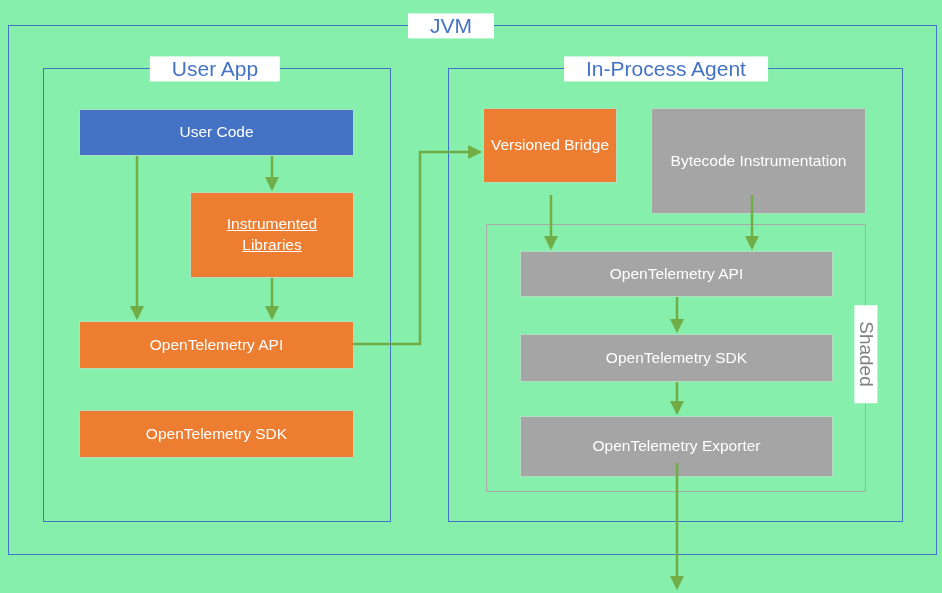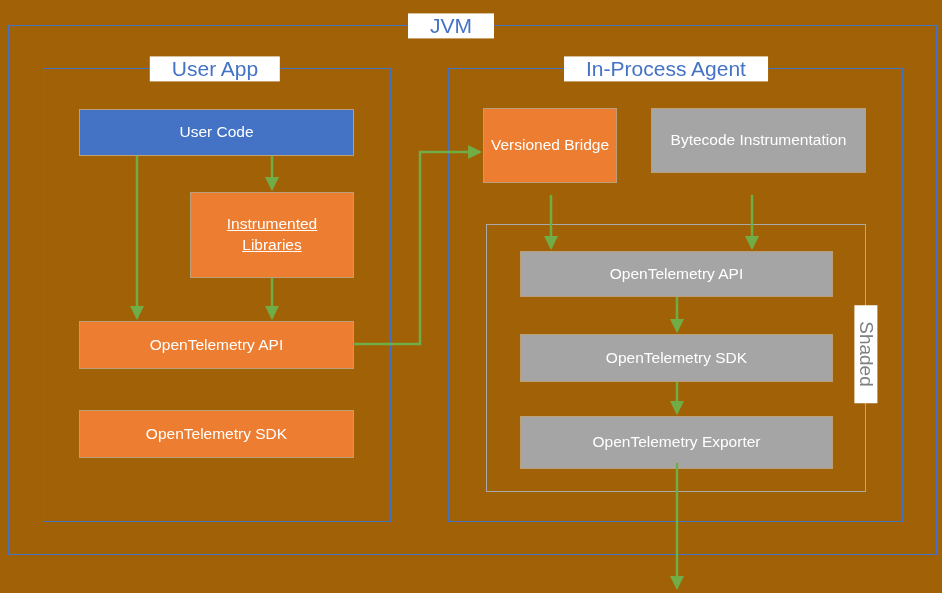--- a/index.html
+++ b/index.html
@@ -11,21 +11,21 @@
     --shaded-border-gray: #A9A9A9;
     --shaded-text-gray: #7F7F7F;
     --title-text-blue: #4472C4;
     --node-text-white: #FFFFFF;
   }
   html, body { margin: 0; padding: 0; background: #ffffff; }
   .canvas {
     position: relative;
     width: 942px;
     height: 593px;
-    background: #a16207;
+    background: #86efac;
     font-family: "Liberation Sans", sans-serif;
     overflow: hidden;
   }
   
   .frame {
     position: absolute;
     border: 1.5px solid var(--frame-blue);
     background: transparent;
     z-index: 1;
     box-sizing: border-box;
@@ -84,24 +84,24 @@
   }
   .fill-blue   { background: var(--node-blue); }
   .fill-orange { background: var(--node-orange); }
   .fill-gray   { background: var(--node-gray); }
 
   .node-user-code       { left: 80px;  top: 110px; width: 273px; height: 45px; }
   .node-instr-lib       { left: 191px; top: 193px; width: 162px; height: 84px; text-decoration: underline; }
   .node-app-otel-api    { left: 80px;  top: 322px; width: 273px; height: 46px; }
   .node-app-otel-sdk    { left: 80px;  top: 411px; width: 273px; height: 46px; }
   .node-versioned-bridge{ left: 484px; top: 109px; width: 132px; height: 73px; }
-  .node-bytecode        { left: 652px; top: 109px; width: 213px; height: 63px; }
+  .node-bytecode        { left: 652px; top: 109px; width: 213px; height: 104px; }
   .node-agent-otel-api  { left: 521px; top: 252px; width: 311px; height: 44px; }
   .node-agent-otel-sdk  { left: 521px; top: 335px; width: 311px; height: 46px; }
-  .node-agent-otel-exp  { left: 521px; top: 417px; width: 311px; height: 51px; }
+  .node-agent-otel-exp  { left: 521px; top: 417px; width: 311px; height: 59px; }
 
   
   .arrow-layer {
     position: absolute;
     left: 0; top: 0;
     width: 942px; height: 593px;
     z-index: 4;
     pointer-events: none;
   }
   .arrow {

